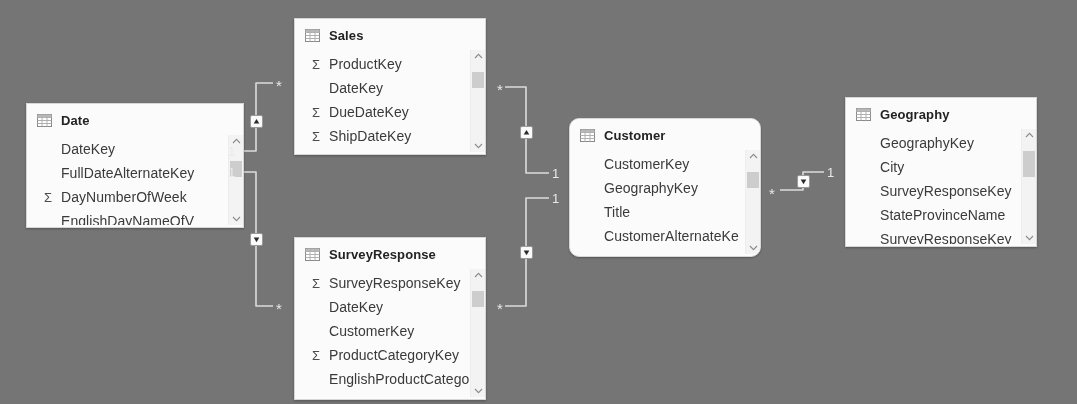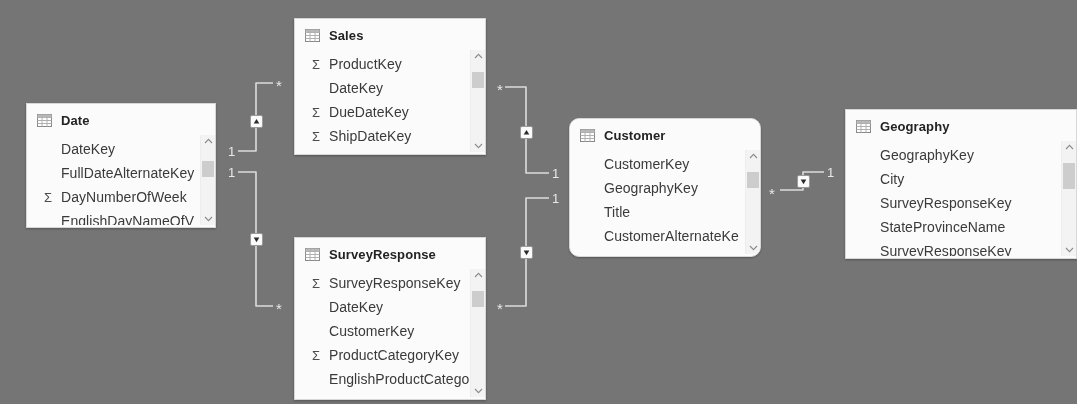--- a/index.html
+++ b/index.html
@@ -137,21 +137,21 @@
 
 <div id="canvas">
   <svg id="links" width="1077" height="404" viewBox="0 0 1077 404">
       <path d="M 238 151 L 256 151 L 256 83 L 273 83" fill="none" stroke="#dcdcdc" stroke-width="1.6" stroke-linejoin="round" stroke-linecap="butt"></path>
       <path d="M 238 172 L 256 172 L 256 306 L 273 306" fill="none" stroke="#dcdcdc" stroke-width="1.6" stroke-linejoin="round" stroke-linecap="butt"></path>
       <path d="M 505 87 L 526 87 L 526 173 L 549 173" fill="none" stroke="#dcdcdc" stroke-width="1.6" stroke-linejoin="round" stroke-linecap="butt"></path>
       <path d="M 505 306 L 526 306 L 526 198 L 549 198" fill="none" stroke="#dcdcdc" stroke-width="1.6" stroke-linejoin="round" stroke-linecap="butt"></path>
       <path d="M 780 190 L 803 190 L 803 172 L 824 172" fill="none" stroke="#dcdcdc" stroke-width="1.6" stroke-linejoin="round" stroke-linecap="butt"></path>
     </svg>
   <div id="tables-layer">
-      <div class="tbl" style="left: 26px; top: 103px; width: 190px; height: 125px;">
+      <div class="tbl" style="left: 26px; top: 103px; width: 218px; height: 125px;">
         <div class="tbl-head">
           <svg viewBox="0 0 15 13" class="tbl-icon">
             <rect x="0.5" y="0.5" width="14" height="12" fill="#ffffff" stroke="#8a8a8a"></rect>
             <rect x="0.5" y="0.5" width="14" height="3" fill="#b9b9b9" stroke="none"></rect>
             <line x1="0.5" y1="3.5" x2="14.5" y2="3.5" stroke="#b0b0b0" stroke-width="1"></line>
             <line x1="0.5" y1="6.5" x2="14.5" y2="6.5" stroke="#b0b0b0" stroke-width="1"></line>
             <line x1="0.5" y1="9.5" x2="14.5" y2="9.5" stroke="#b0b0b0" stroke-width="1"></line>
             <line x1="5" y1="0.5" x2="5" y2="12.5" stroke="#b0b0b0" stroke-width="1"></line>
             <line x1="10" y1="0.5" x2="10" y2="12.5" stroke="#b0b0b0" stroke-width="1"></line>
           </svg>
@@ -318,21 +318,21 @@
             <svg viewBox="0 0 9 6" class="chev">
               <path d="M1 5 L4.5 1.3 L8 5" fill="none" stroke="#8c8c8c" stroke-width="1.1"></path>
             </svg>
             <div class="sb-thumb" style="top: 22px; height: 16px;"></div>
             <svg viewBox="0 0 9 6" class="chev">
               <path d="M1 1 L4.5 4.7 L8 1" fill="none" stroke="#8c8c8c" stroke-width="1.1"></path>
             </svg>
           </div>
         </div>
       </div>
-      <div class="tbl" style="left: 845px; top: 109px; width: 232px; height: 150px;">
+      <div class="tbl" style="left: 845px; top: 97px; width: 192px; height: 150px;">
         <div class="tbl-head">
           <svg viewBox="0 0 15 13" class="tbl-icon">
             <rect x="0.5" y="0.5" width="14" height="12" fill="#ffffff" stroke="#8a8a8a"></rect>
             <rect x="0.5" y="0.5" width="14" height="3" fill="#b9b9b9" stroke="none"></rect>
             <line x1="0.5" y1="3.5" x2="14.5" y2="3.5" stroke="#b0b0b0" stroke-width="1"></line>
             <line x1="0.5" y1="6.5" x2="14.5" y2="6.5" stroke="#b0b0b0" stroke-width="1"></line>
             <line x1="0.5" y1="9.5" x2="14.5" y2="9.5" stroke="#b0b0b0" stroke-width="1"></line>
             <line x1="5" y1="0.5" x2="5" y2="12.5" stroke="#b0b0b0" stroke-width="1"></line>
             <line x1="10" y1="0.5" x2="10" y2="12.5" stroke="#b0b0b0" stroke-width="1"></line>
           </svg>

